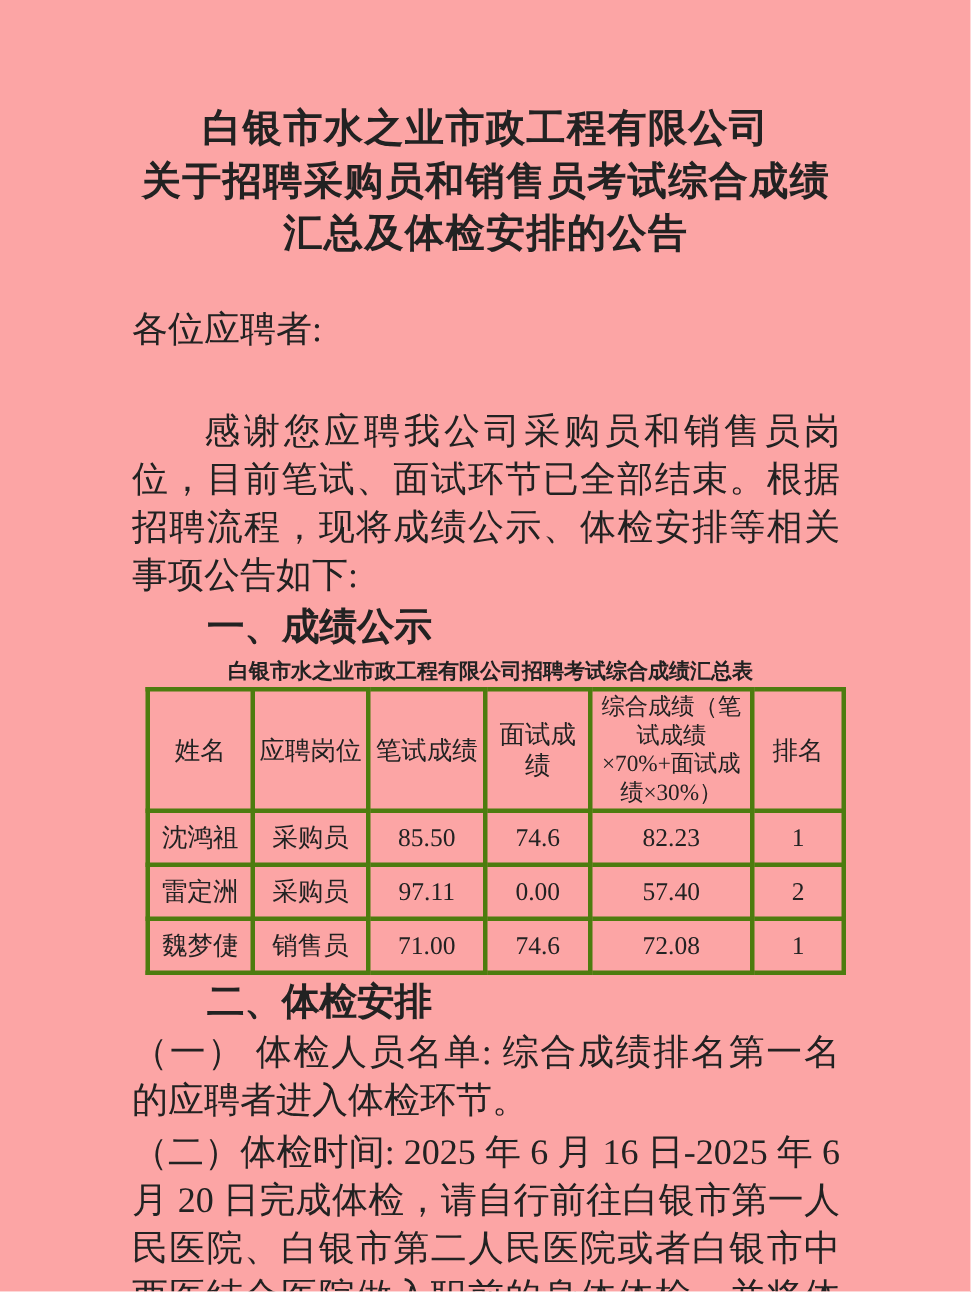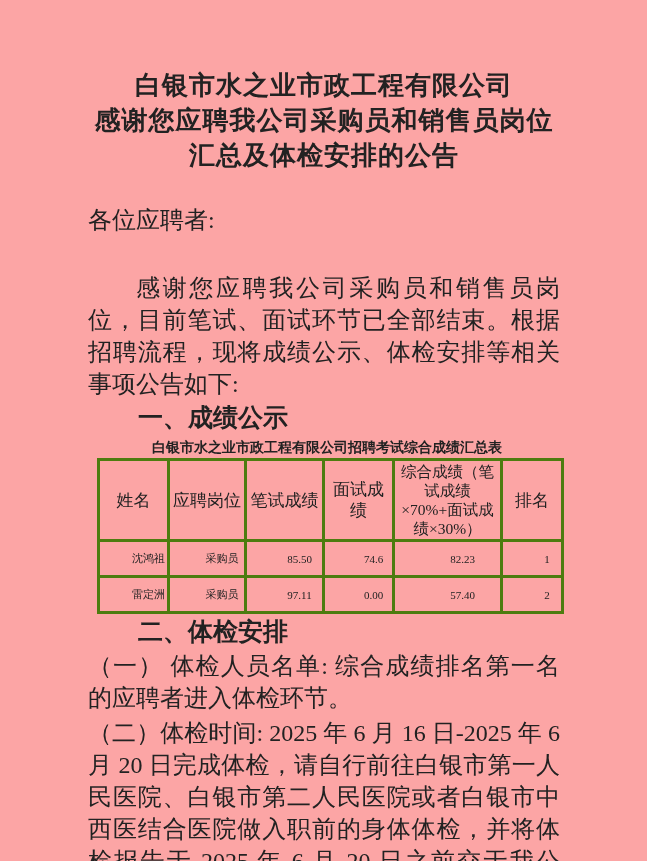--- a/index.html
+++ b/index.html
@@ -61,33 +61,33 @@
     text-align: center;
     vertical-align: middle;
     font-weight: normal;
     padding: 0 2px;
     font-family: "Liberation Serif", "DejaVu Serif", serif;
     color: #222222;
     overflow: hidden;
   }
   .score-table thead th { height: 78px; font-size: 17px; line-height: 21px; }
   .score-table thead th.combined { font-size: 15.5px; line-height: 19px; }
-  .score-table tbody td { height: 33px; font-size: 11px; padding-left: 32px; }
+  .score-table tbody td { height: 33px; font-size: 17px; }
   .sec2 { margin-top: 4px; }
   .item-para { margin-top: 0; }
   .item-para.second { margin-top: 3px; }
 </style>
 </head>
 <body>
 
 <div class="page">
 
   <header class="title-block">
     <div class="title-line">白银市水之业市政工程有限公司</div>
-    <div class="title-line">感谢您应聘我公司采购员和销售员岗位</div>
+    <div class="title-line">关于招聘采购员和销售员考试综合成绩</div>
     <div class="title-line">汇总及体检安排的公告</div>
   </header>
 
   <p class="body-text salutation">各位应聘者:</p>
 
   <p class="body-text indent">感谢您应聘我公司采购员和销售员岗位，目前笔试、面试环节已全部结束。根据招聘流程，现将成绩公示、体检安排等相关事项公告如下:</p>
 
   <h3 class="sec-heading">一、成绩公示</h3>
 
   <div class="table-title">白银市水之业市政工程有限公司招聘考试综合成绩汇总表</div>
@@ -121,20 +121,28 @@
         <td>1</td>
       </tr>
       <tr>
         <td>雷定洲</td>
         <td>采购员</td>
         <td>97.11</td>
         <td>0.00</td>
         <td>57.40</td>
         <td>2</td>
       </tr>
+      <tr>
+        <td>魏梦倢</td>
+        <td>销售员</td>
+        <td>71.00</td>
+        <td>74.6</td>
+        <td>72.08</td>
+        <td>1</td>
+      </tr>
     </tbody>
   </table>
 
   <h3 class="sec-heading sec2">二、体检安排</h3>
 
   <p class="body-text item-para">（一） 体检人员名单: 综合成绩排名第一名的应聘者进入体检环节。</p>
 
   <p class="body-text item-para second">（二）体检时间: 2025 年 6 月 16 日-2025 年 6 月 20 日完成体检，请自行前往白银市第一人民医院、白银市第二人民医院或者白银市中西医结合医院做入职前的身体体检，并将体检报告于 2025 年 6 月 20 日之前交于我公司。</p>
 
 </div>

